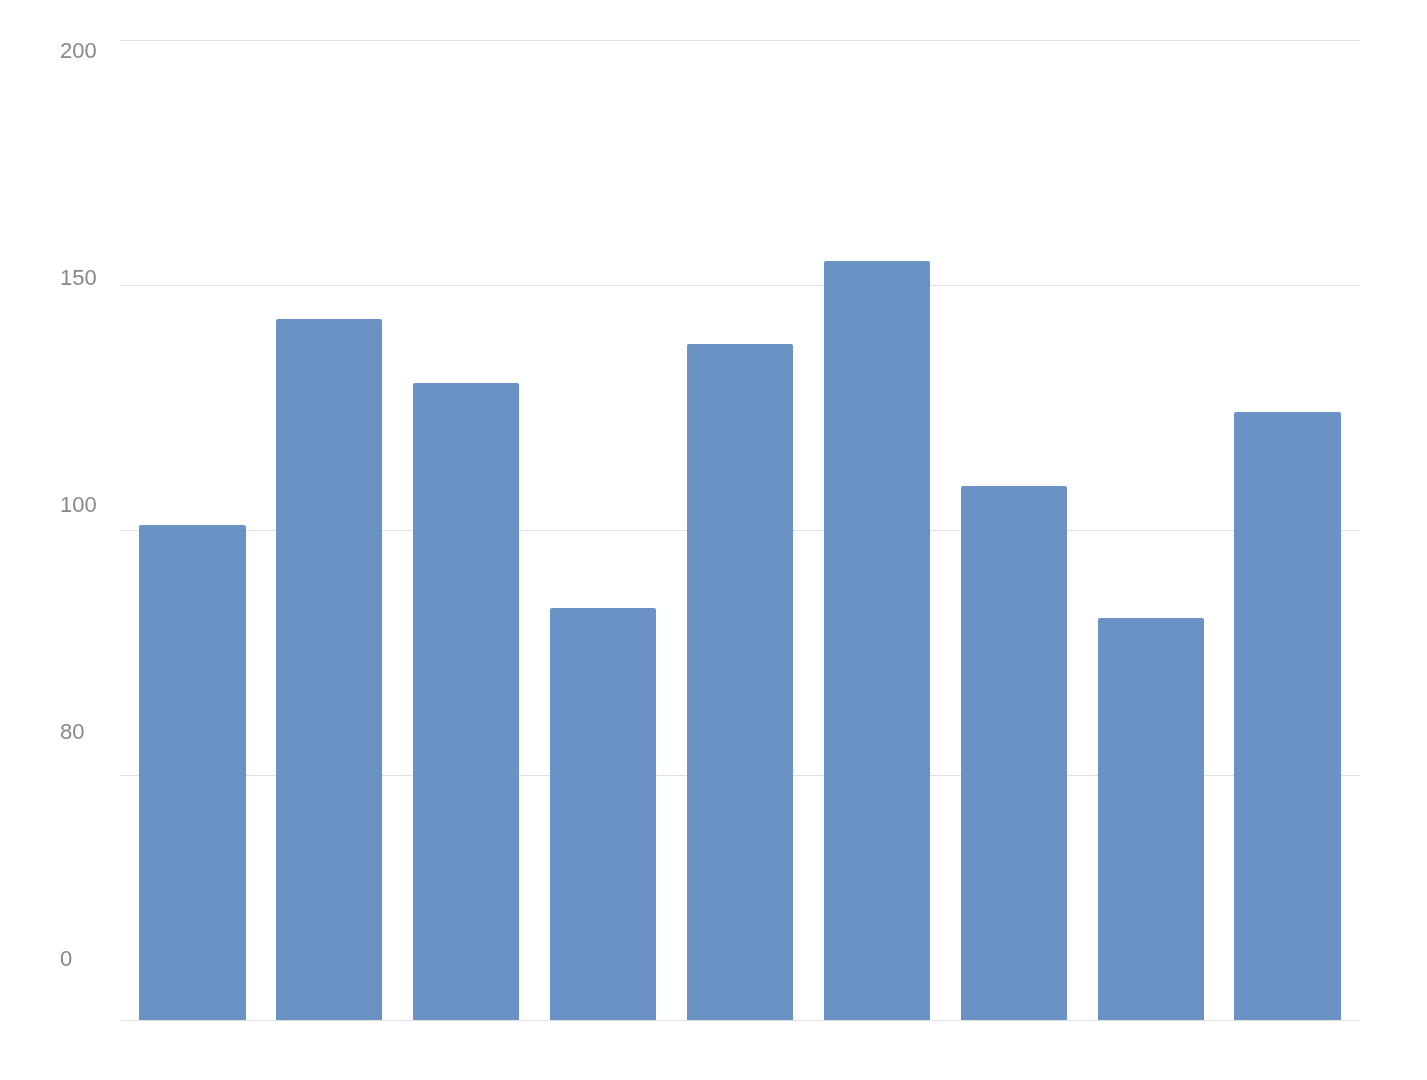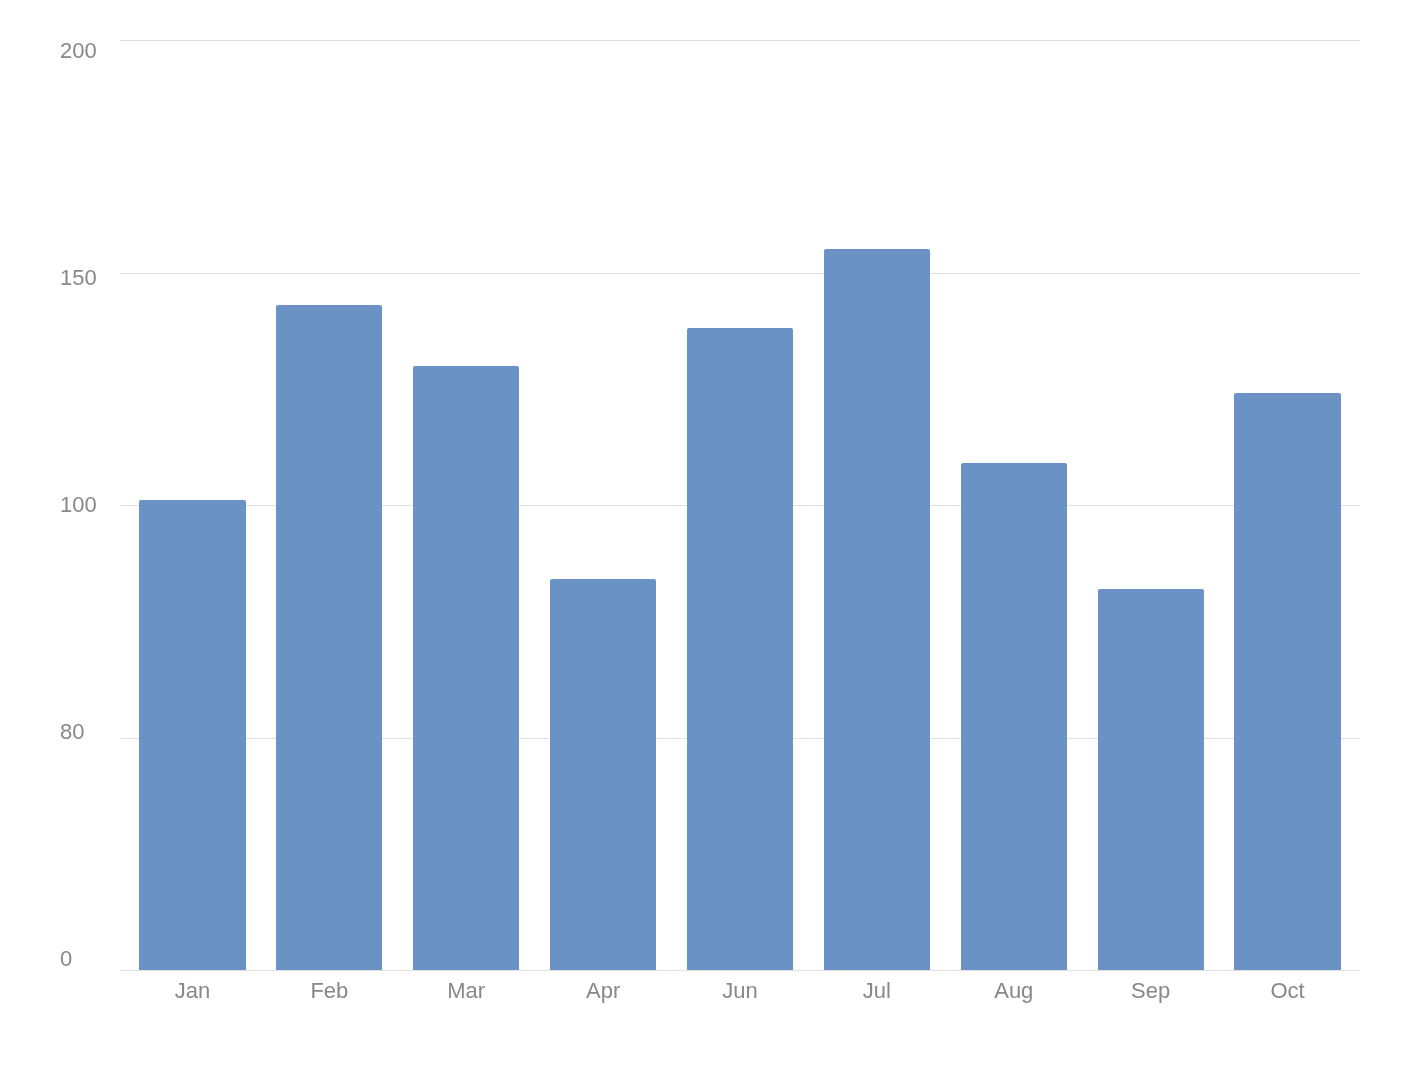--- a/index.html
+++ b/index.html
@@ -161,26 +161,15 @@
               <div class="bar" style="height: 54.5%; background: rgb(107, 146, 196);"></div>
             </div>
             <div class="bar-group">
               <div class="bar" style="height: 41%; background: rgb(107, 146, 196);"></div>
             </div>
             <div class="bar-group">
               <div class="bar" style="height: 62%; background: rgb(107, 146, 196);"></div>
             </div>
           </div>
         </div>
-      <div class="x-axis" id="x-axis-labels">
-          <span class="x-label">Jan</span>
-          <span class="x-label">Feb</span>
-          <span class="x-label">Mar</span>
-          <span class="x-label">Apr</span>
-          <span class="x-label">Jun</span>
-          <span class="x-label">Jul</span>
-          <span class="x-label">Aug</span>
-          <span class="x-label">Sep</span>
-          <span class="x-label">Oct</span>
-        </div>
     </div>
   </div>
 </div>
 
 </body></html>

